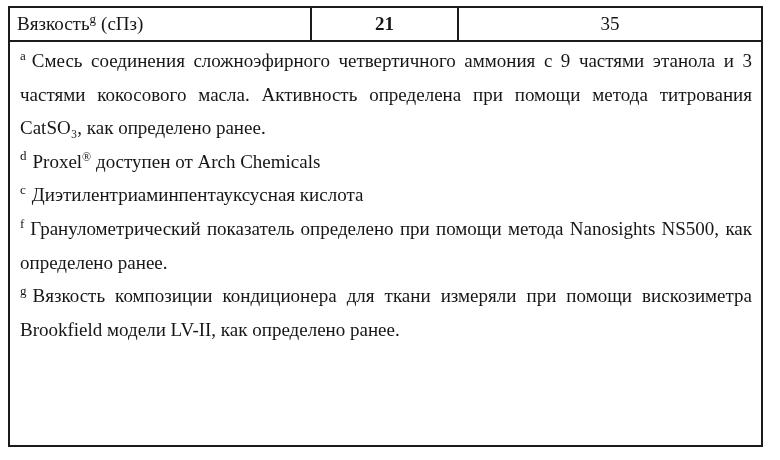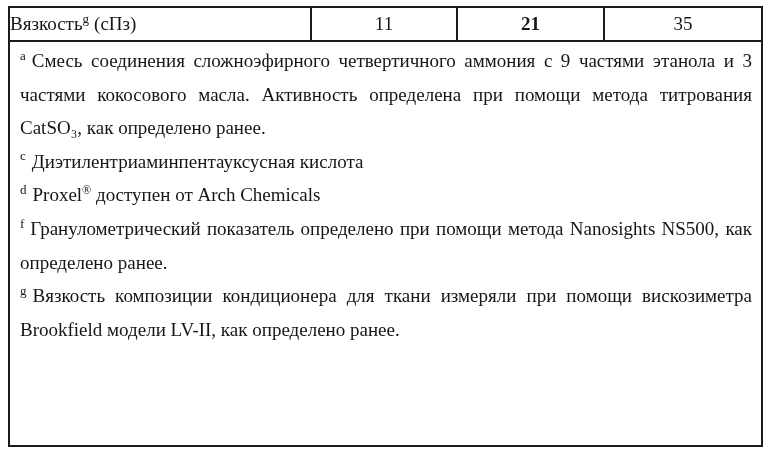--- a/index.html
+++ b/index.html
@@ -30,21 +30,21 @@
     align-items: center;
     font-size: 19px;
   }
   .cell {
     height: 100%;
     display: flex;
     align-items: center;
   }
   .cell-label {
     width: 302px;
-    padding-left: 0;
+    padding-left: 7px;
     border-right: 2px solid #1b1b1b;
   }
   .cell-val {
     width: 146px;
     justify-content: center;
     border-right: 2px solid #1b1b1b;
   }
   .cell-val.v2 { width: 147px; font-weight: bold; }
   .cell-val.last { flex: 1; border-right: none; font-family: Liberation Serif, serif; }
   sup.hdr-sup {
@@ -80,38 +80,35 @@
 
 <div class="page">
   <div class="doc-box">
 
     <div class="vis-row">
       <div class="cell cell-label">
         <span>
           <span>Вязкость</span><sup class="hdr-sup">g</sup><span class="unit">(сПз)</span>
         </span>
       </div>
-      <div class="cell cell-val">
-        <span>11</span>
-      </div>
       <div class="cell cell-val v2">
         <span>21</span>
       </div>
       <div class="cell cell-val last">
         <span>35</span>
       </div>
     </div>
 
     <div class="notes">
       <p class="fn"><sup class="mk">a</sup><span>Смесь соединения сложноэфирного четвертичного аммония с 9 частями этанола и 3 частями кокосового масла. Активность определена при помощи метода титрования CatSO₃, как определено ранее.</span></p>
 
 
+      <p class="fn"><sup class="mk">d</sup><span>Proxel</span><sup class="reg">®</sup><span> доступен от Arch Chemicals</span></p>
+
       <p class="fn"><sup class="mk">c</sup><span>Диэтилентриаминпентауксусная кислота</span></p>
-
-      <p class="fn"><sup class="mk">d</sup><span>Proxel</span><sup class="reg">®</sup><span> доступен от Arch Chemicals</span></p>
 
 
       <p class="fn"><sup class="mk">f</sup><span>Гранулометрический показатель определено при помощи метода Nanosights NS500, как определено ранее.</span></p>
 
       <p class="fn"><sup class="mk">g</sup><span>Вязкость композиции кондиционера для ткани измеряли при помощи вискозиметра Brookfield модели LV-II, как определено ранее.</span></p>
     </div>
 
   </div>
 </div>
 

